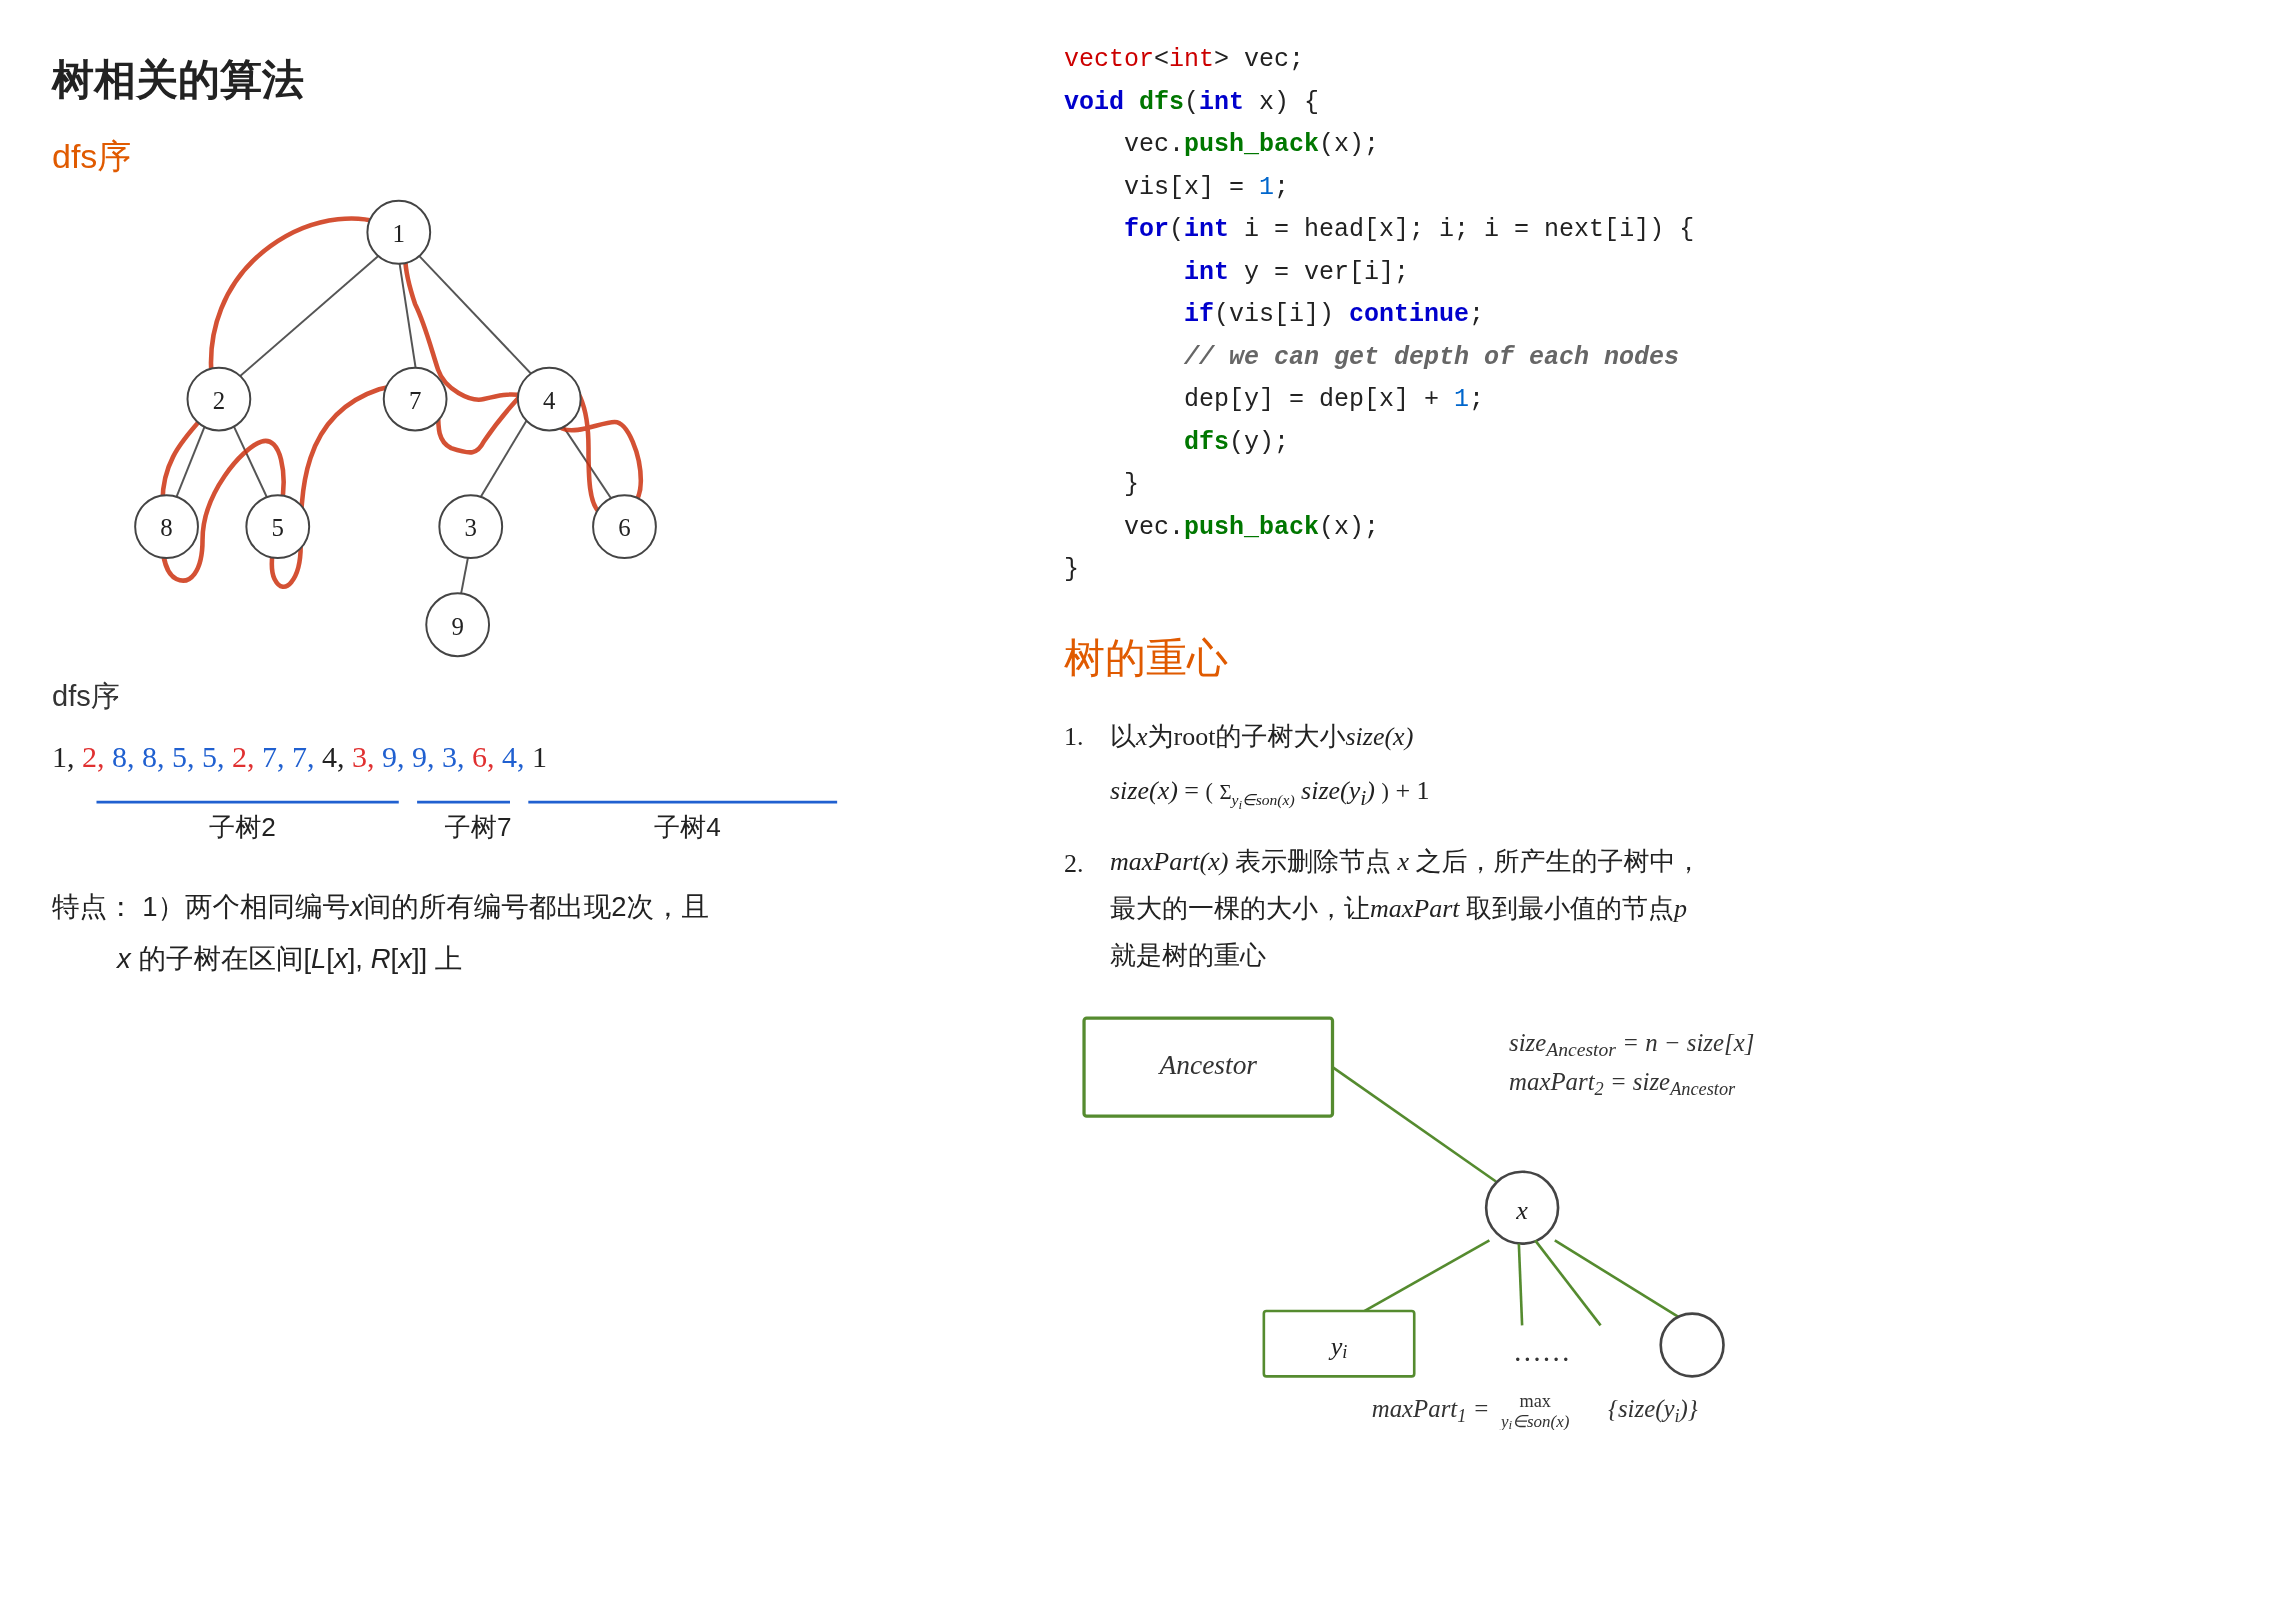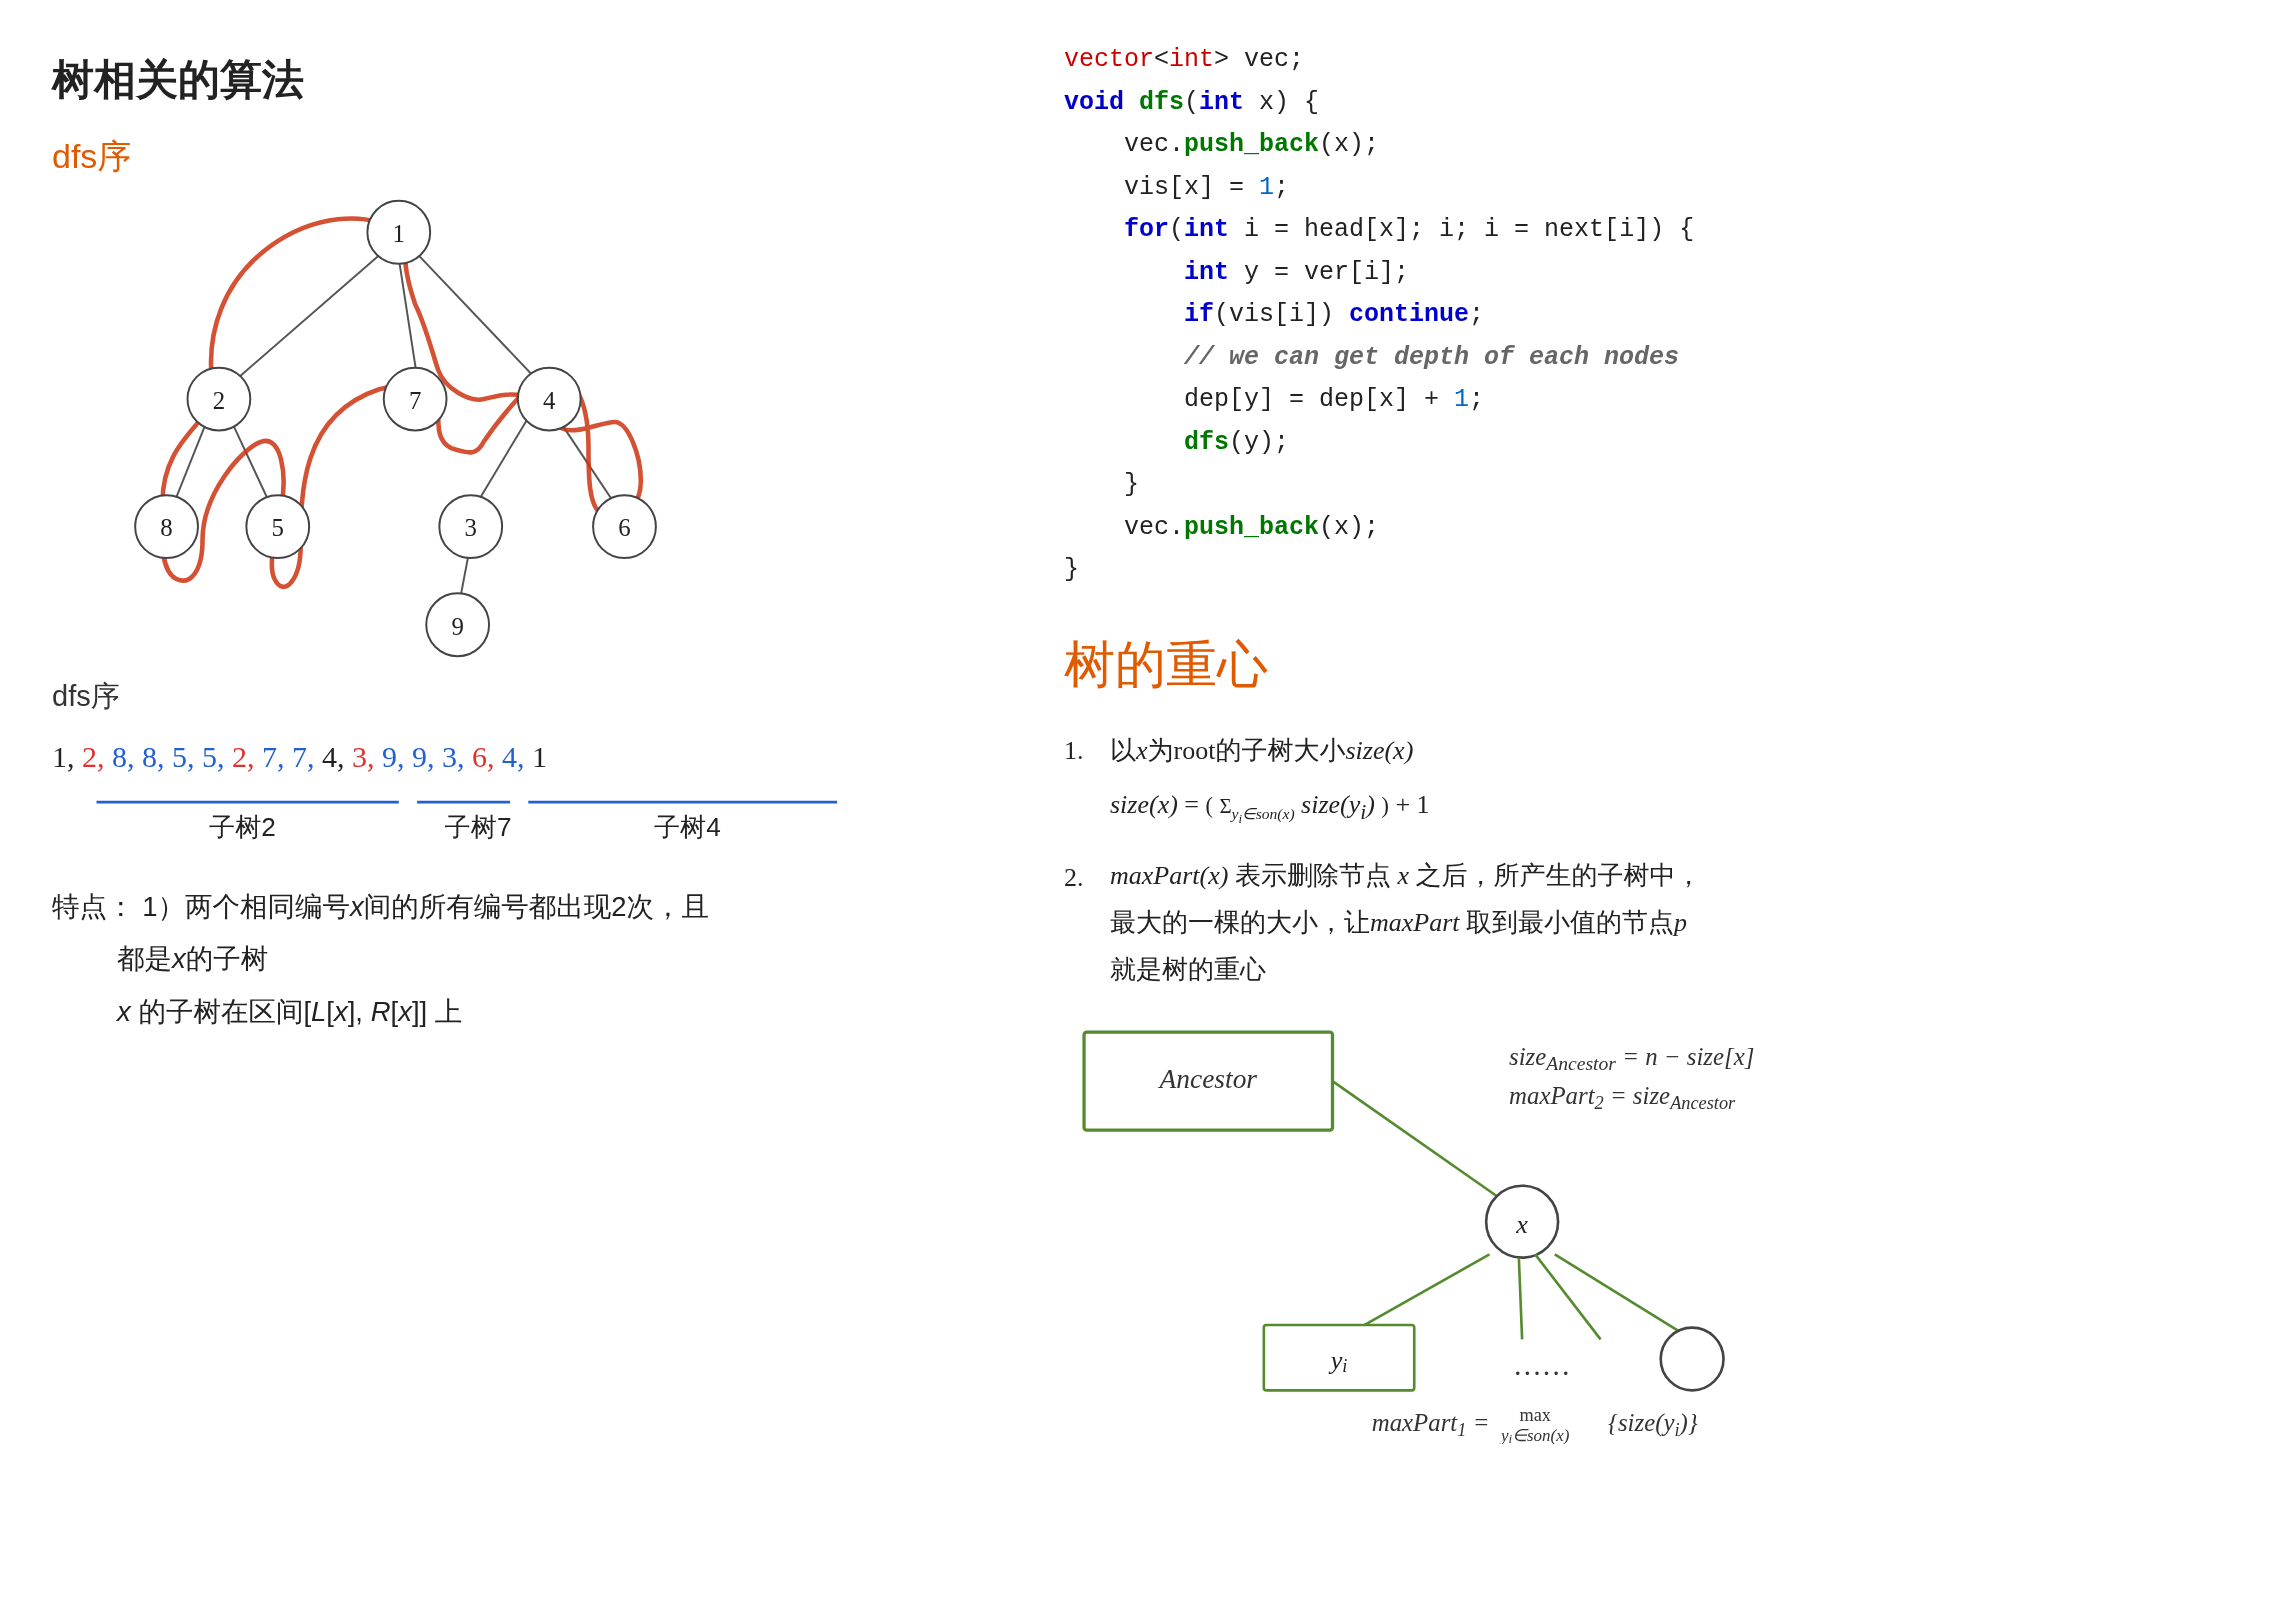--- a/index.html
+++ b/index.html
@@ -79,21 +79,21 @@
       margin-bottom: 39px;
     }
     .code-kw { color: #0000cc; font-weight: bold; }
     .code-fn { color: #007700; font-weight: bold; }
     .code-type { color: #cc0000; }
     .code-num { color: #0066cc; }
     .code-comment { color: #666; font-style: italic; font-weight: bold; }
 
     
     .section-heading {
-      font-size: 51px;
+      font-size: 41px;
       color: #e05a00;
       font-family: 'SimHei', 'STHeiti', sans-serif;
       margin-bottom: 26px;
       margin-top: 13px;
     }
     
     .numbered-list {
       font-size: 26px;
       line-height: 1.9;
       color: #222;
@@ -258,21 +258,20 @@
 
           <line x1="728" y1="20" x2="1200" y2="20" stroke="#2060d0" stroke-width="4"></line>
           <text x="920" y="72" font-size="40" font-family="SimHei,STHeiti,sans-serif" fill="#222">子树4</text>
         </svg>
       </div>
     </div>
 
     <div class="notes-section">
       <div style="font-size:27.5px; color:#222; font-family:'SimHei','STHeiti',sans-serif; line-height:1.9;">
         <div>特点：&nbsp;1）两个相同编号<span class="italic">x</span>间的所有编号都出现2次，且</div>
-        <div style="margin-left: 65px;">都是<span class="italic">x</span>的子树</div>
         <div style="margin-left: 65px;"><span class="italic">x</span> 的子树在区间[<span class="italic">L</span>[<span class="italic">x</span>], <span class="italic">R</span>[<span class="italic">x</span>]] 上</div>
       </div>
     </div>
   </div>
 
   <div class="right-panel">
 
     <div class="code-block">
       <div><span class="code-type">vector</span>&lt;<span class="code-type">int</span>&gt; vec;</div>
       <div><span class="code-kw">void</span> <span class="code-fn">dfs</span>(<span class="code-kw">int</span> x) {</div>

